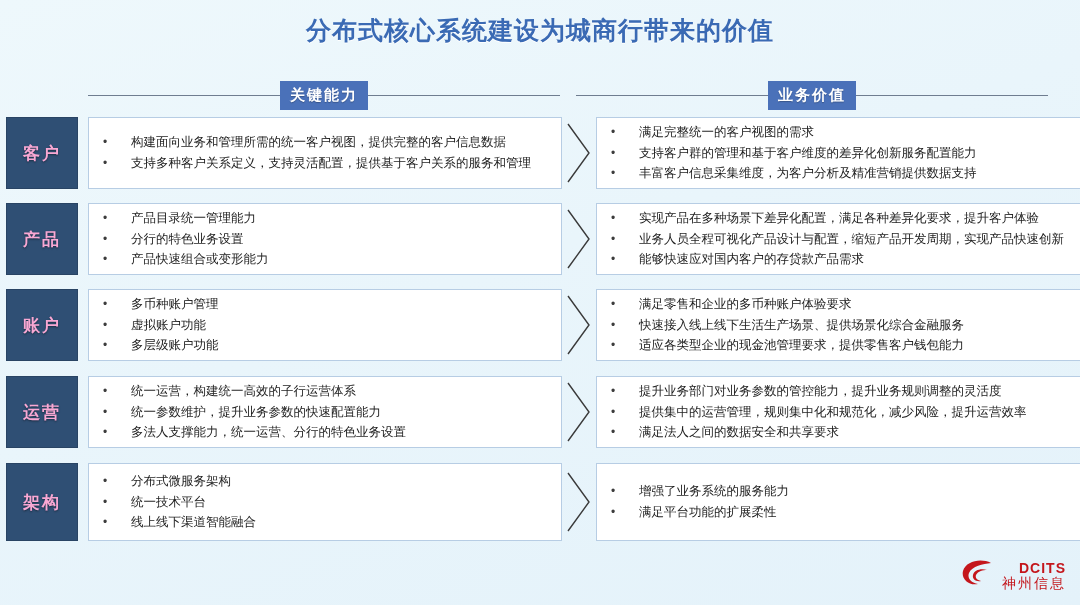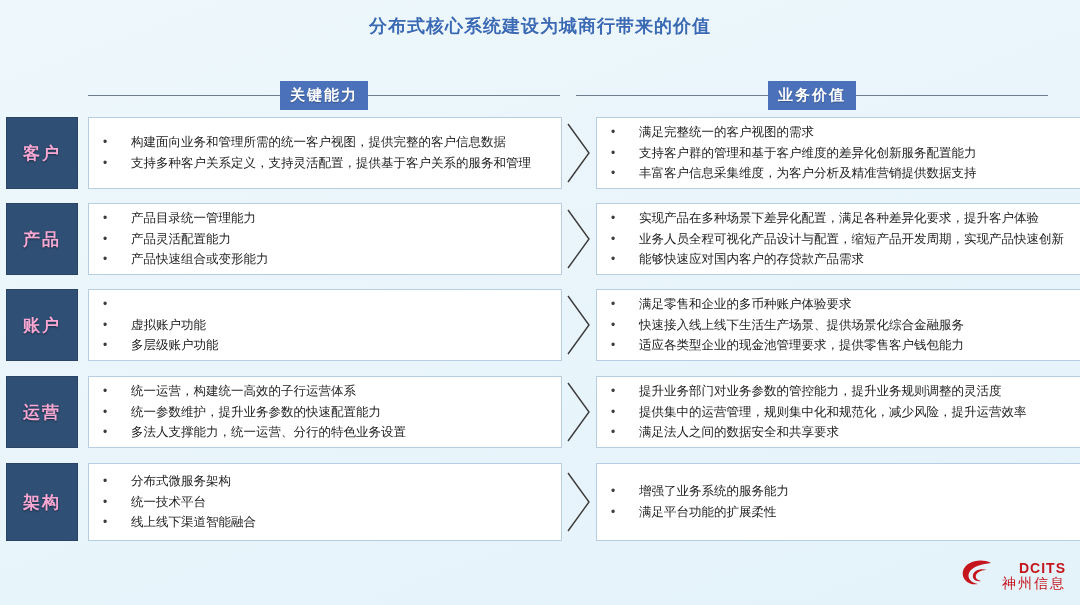--- a/index.html
+++ b/index.html
@@ -18,21 +18,21 @@
     background: linear-gradient(160deg, #eef8fc 0%, #e9f5fb 45%, #e4f2fa 100%);
   }
 
   
   #title {
     position: absolute;
     top: 14px;
     left: 0;
     width: 1080px;
     text-align: center;
-    font-size: 18px;
+    font-size: 25px;
     font-weight: bold;
     color: #3a6ab4;
     letter-spacing: 1px;
     text-shadow: 0 1px 0 #ffffff;
   }
 
   
   .col-head {
     position: absolute;
     top: 82px;
@@ -204,21 +204,21 @@
       </div>
       <div class="row" id="row-1">
         <div class="row-label">产品</div>
         <div class="panel panel-left">
           <div class="bullet-line">
             <span class="bullet-dot">•</span>
             <span class="bullet-text">产品目录统一管理能力</span>
           </div>
           <div class="bullet-line">
             <span class="bullet-dot">•</span>
-            <span class="bullet-text">产品灵活配置能力</span>
+            <span class="bullet-text">分行的特色业务设置</span>
           </div>
           <div class="bullet-line">
             <span class="bullet-dot">•</span>
             <span class="bullet-text">产品快速组合或变形能力</span>
           </div>
         </div>
         <div class="chevron">
           <svg width="26" height="62" viewBox="0 0 26 62">
             <path d="M2 2 L23 31 L2 60" fill="none" stroke="#3a3a3a" stroke-width="1.4"></path>
           </svg>
@@ -236,20 +236,21 @@
             <span class="bullet-dot">•</span>
             <span class="bullet-text">能够快速应对国内客户的存贷款产品需求</span>
           </div>
         </div>
       </div>
       <div class="row" id="row-2">
         <div class="row-label">账户</div>
         <div class="panel panel-left">
           <div class="bullet-line">
             <span class="bullet-dot">•</span>
+            <span class="bullet-text">多币种账户管理</span>
           </div>
           <div class="bullet-line">
             <span class="bullet-dot">•</span>
             <span class="bullet-text">虚拟账户功能</span>
           </div>
           <div class="bullet-line">
             <span class="bullet-dot">•</span>
             <span class="bullet-text">多层级账户功能</span>
           </div>
         </div>

